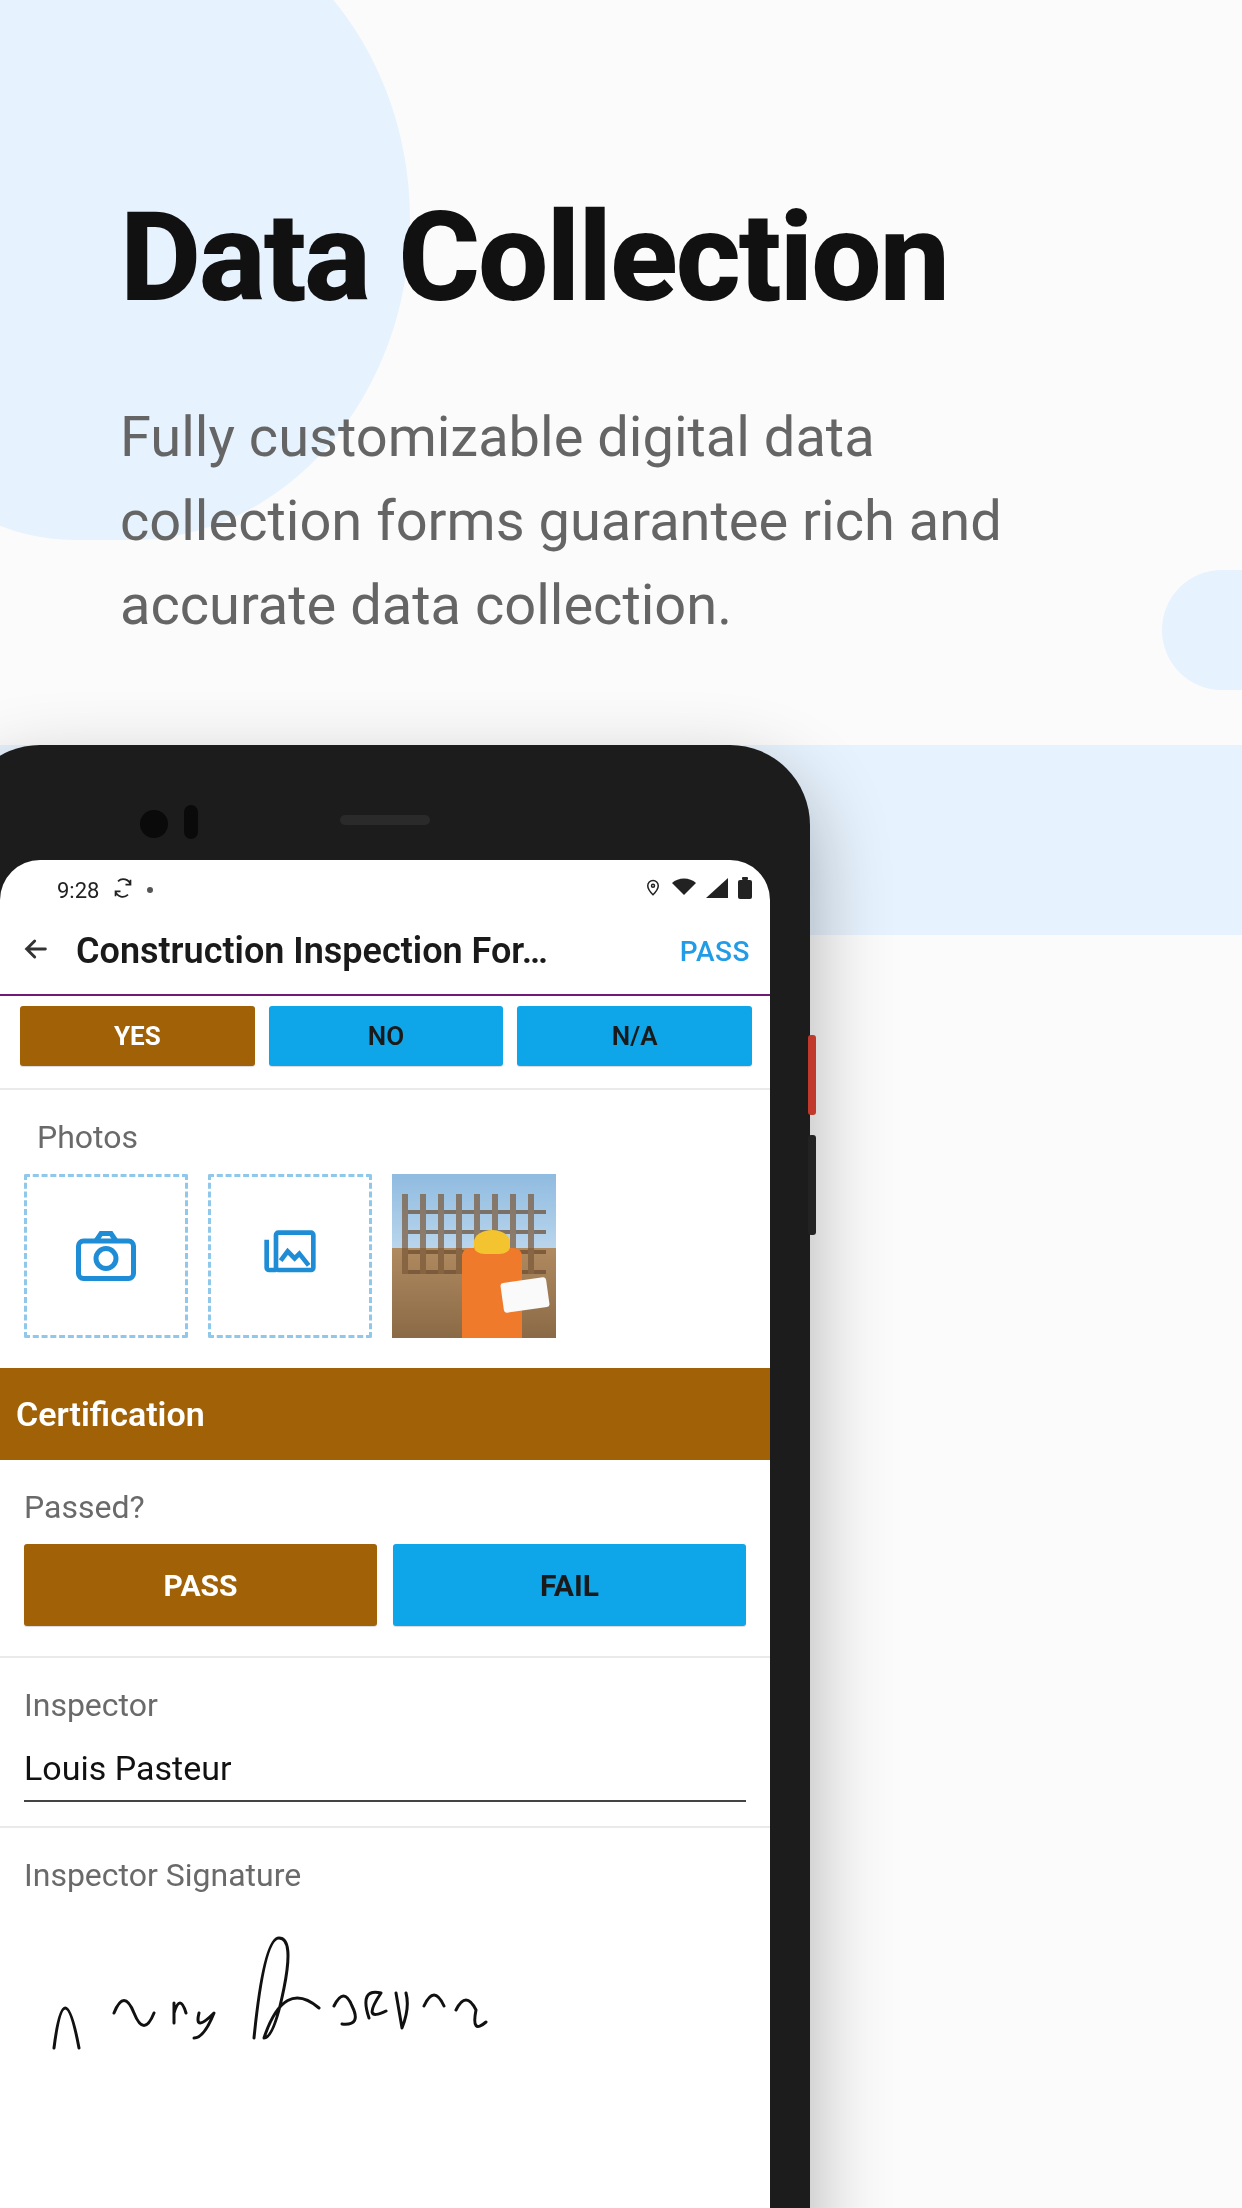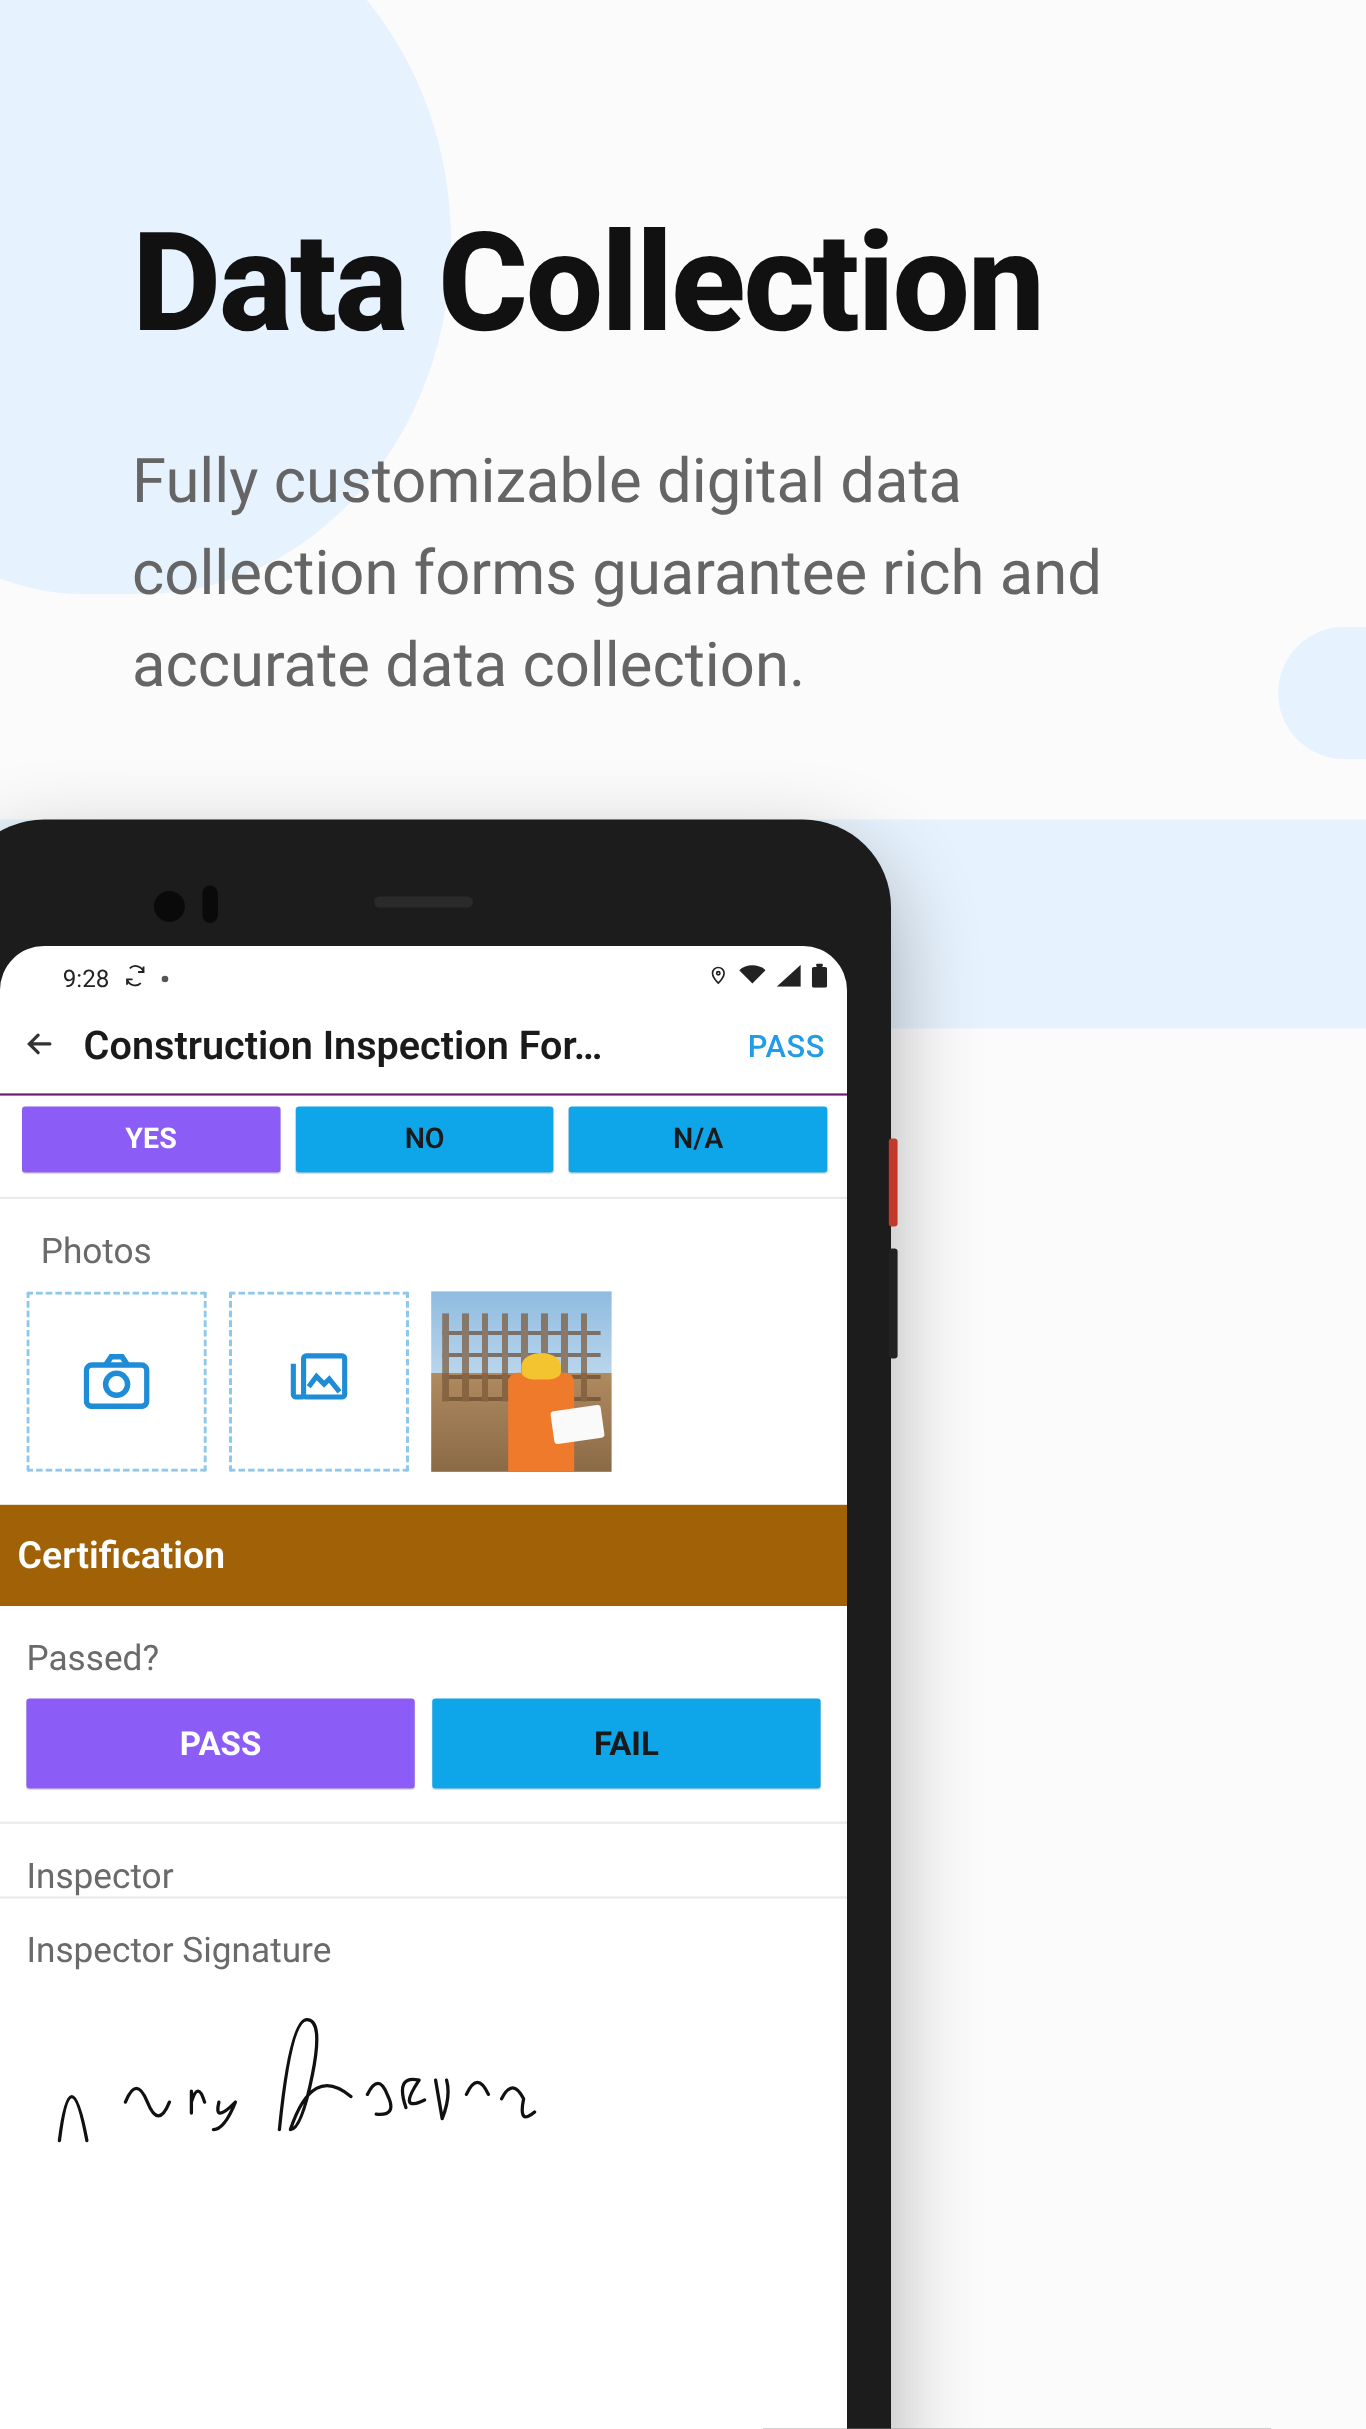--- a/index.html
+++ b/index.html
@@ -151,21 +151,21 @@
   flex: 1;
   height: 60px;
   display: flex;
   align-items: center;
   justify-content: center;
   font-size: 26px;
   font-weight: 700;
   border-radius: 3px;
   box-shadow: 0 1px 1px rgba(0,0,0,0.15);
 }
-.chip-on { background: #8b5cf6; color: #fff; }
+.chip-on { background: #a16207; color: #fff; }
 .chip-off { background: #0ea5e9; color: #1a1a1a; font-weight: 600; }
 .section-label {
   font-size: 32px;
   color: #6a6a6a;
   padding: 28px 24px 18px 37px;
 }
 .photos-row {
   display: flex;
   gap: 20px;
   padding: 0 24px 30px 24px;
@@ -322,20 +322,21 @@
     <div class="field-block">
       <div class="section-label" style="padding:4px 0 0 0">Passed?</div>
       <div class="passed-row">
         <div class="pass-chip chip-on">PASS</div>
         <div class="pass-chip chip-off">FAIL</div>
       </div>
     </div>
 
     <div class="field-block">
       <div class="section-label" style="padding:4px 0 0 0">Inspector</div>
+      <div class="inspector-value">Louis Pasteur</div>
     </div>
 
     <div class="field-block last">
       <div class="section-label" style="padding:4px 0 0 0">Inspector Signature</div>
       <div class="sig-area">
         <svg width="480" height="160" viewBox="0 0 480 160" fill="none" stroke="#111" stroke-width="3" stroke-linecap="round" stroke-linejoin="round">
           <path d="M30 130 Q40 50 55 130 M90 95 q10 -25 20 0 t20 0 M150 95 q6 -20 12 0 M150 105 l0 -20 M175 95 q-5 20 15 0 q-10 25 -20 25"></path>
           <path d="M230 120 Q240 20 255 20 Q270 20 260 70 Q250 120 240 120 Q260 60 295 90 M310 88 q10 -20 18 0 q10 20 -10 18 M345 100 q-10 -30 12 -25 q-20 30 5 18 M372 75 l6 35 q8 -20 4 -35 M400 88 q10 -22 20 0 M432 92 q10 -20 20 0 q-5 25 10 12"></path>
         </svg>
       </div>

